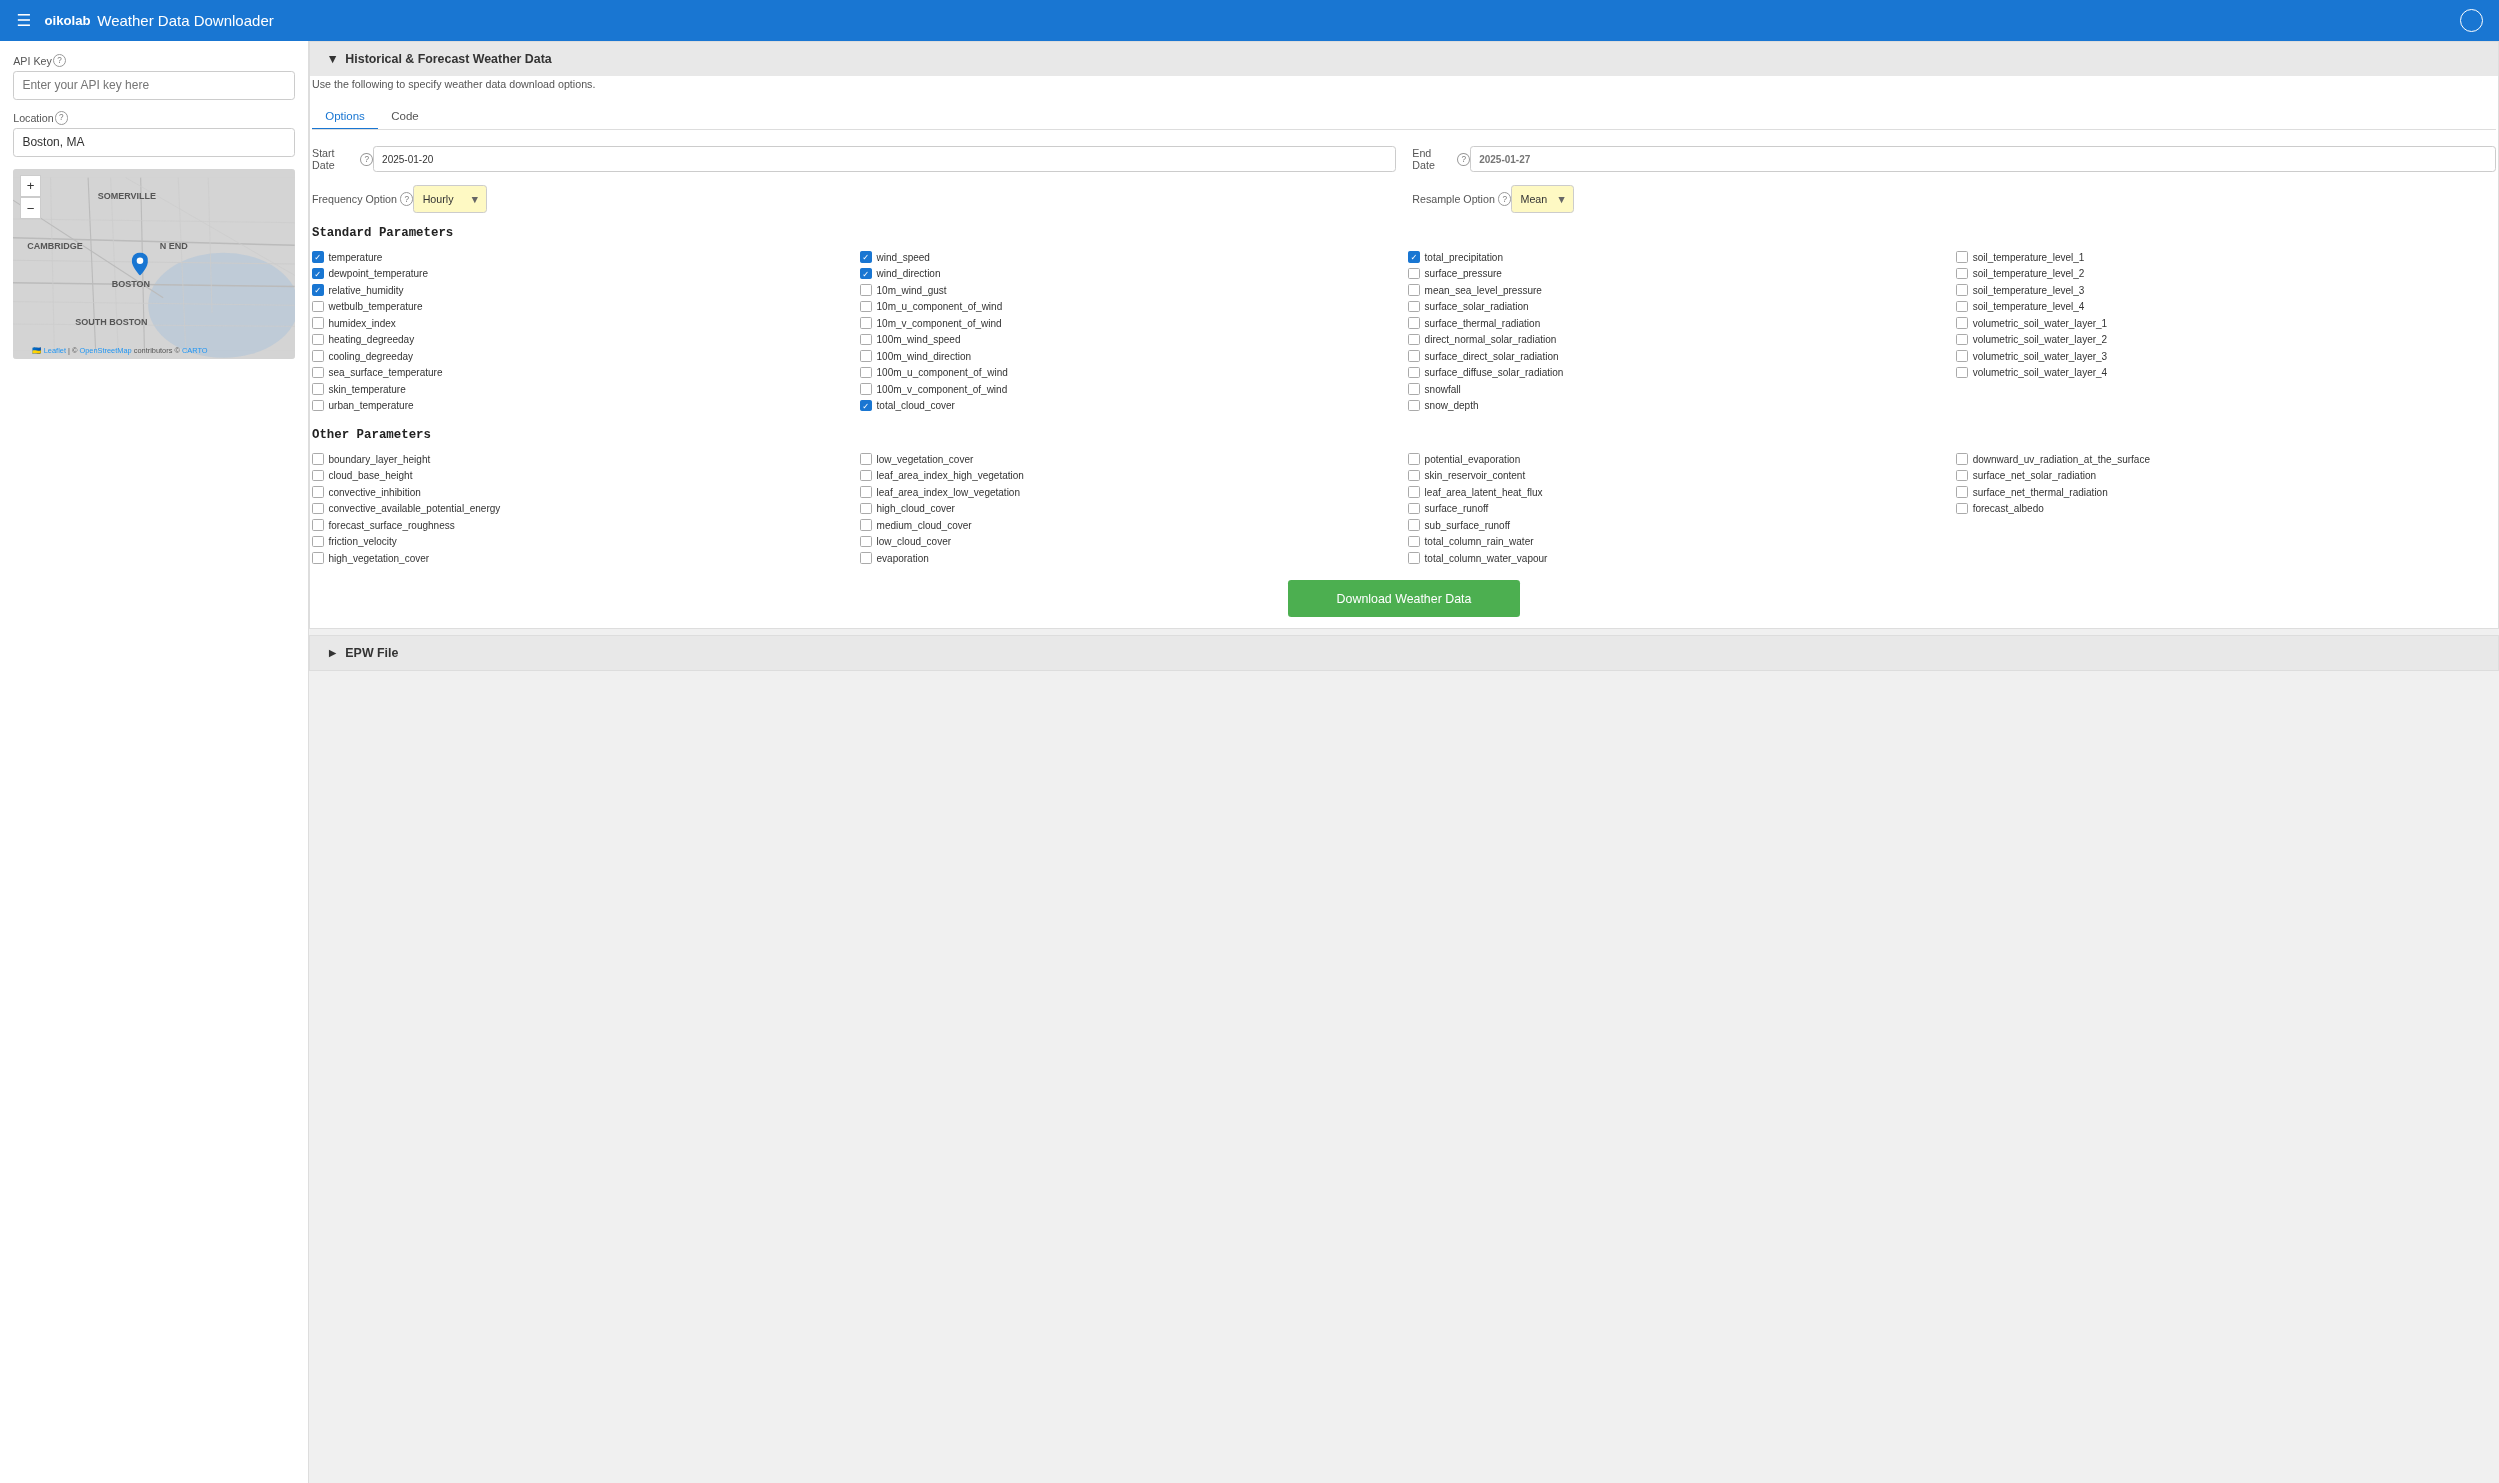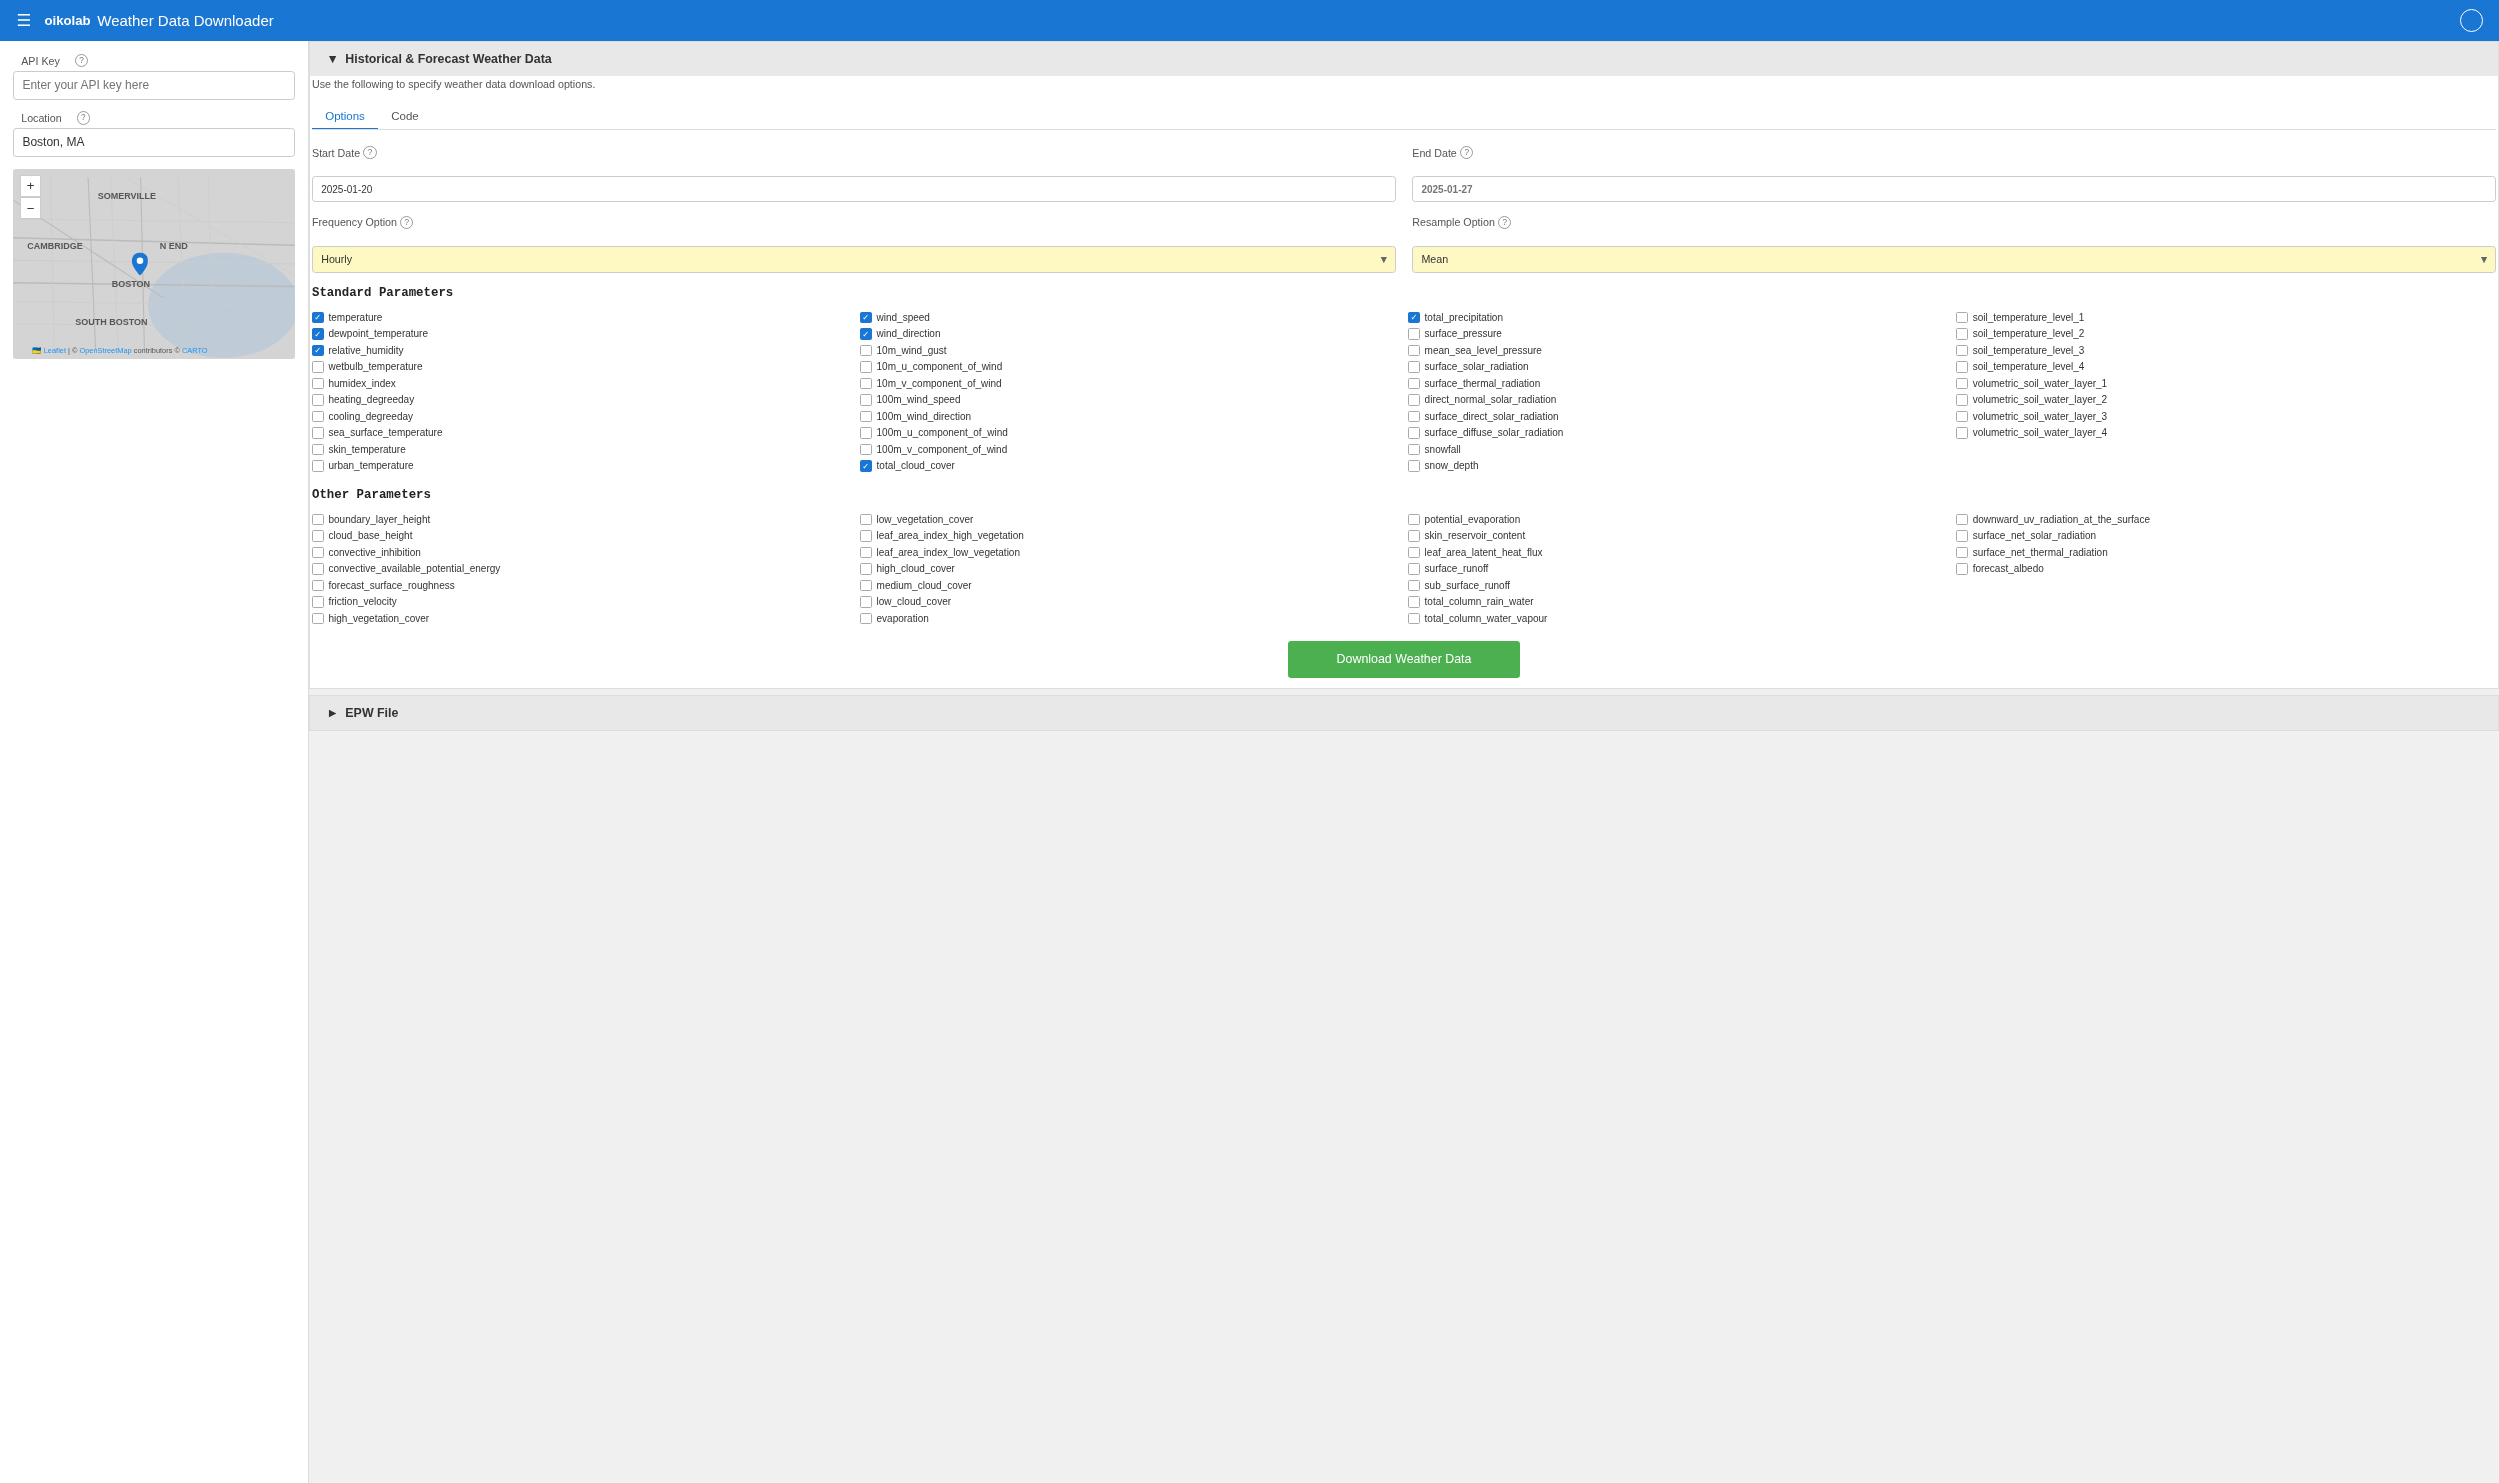--- a/index.html
+++ b/index.html
@@ -31,22 +31,21 @@
       padding: 13.2px;
       overflow-y: auto;
     }
     .sidebar-field { margin-bottom: 11.5px; }
     .sidebar-label {
       font-size: 10.7px;
       color: #555;
       margin-bottom: 3.3px;
       display: flex;
       align-items: center;
-      gap: 15px;
-      margin-left: 8px;
+      gap: 1px;
     }
     .help-icon {
       display: inline-flex;
       align-items: center;
       justify-content: center;
       width: 13.2px; height: 13.2px;
       border: 0.8px solid #999;
       border-radius: 50%;
       font-size: 8.2px;
       color: #777;
@@ -155,21 +154,21 @@
       cursor: pointer;
       font-size: 11.5px;
       color: #555;
       border-bottom: 1.6px solid transparent;
       margin-bottom: -0.8px;
     }
     .tab.active { color: #1976d2; border-bottom-color: #1976d2; }
 
     
     .form-row { display: flex; gap: 16.5px; margin-bottom: 13.2px; }
-    .form-group { display: flex; flex-direction: column; gap: 17px; }
+    .form-group { display: flex; flex-direction: row; gap: 0; }
     .form-group.half { flex: 1; }
     .form-label { font-size: 10.7px; color: #555; display: flex; align-items: center; gap: 3.3px; }
     .form-input {
       border: 0.8px solid #ccc;
       border-radius: 3.3px;
       padding: 6.6px 8.2px;
       font-size: 10px;
       color: #333;
       width: 100%;
     }

